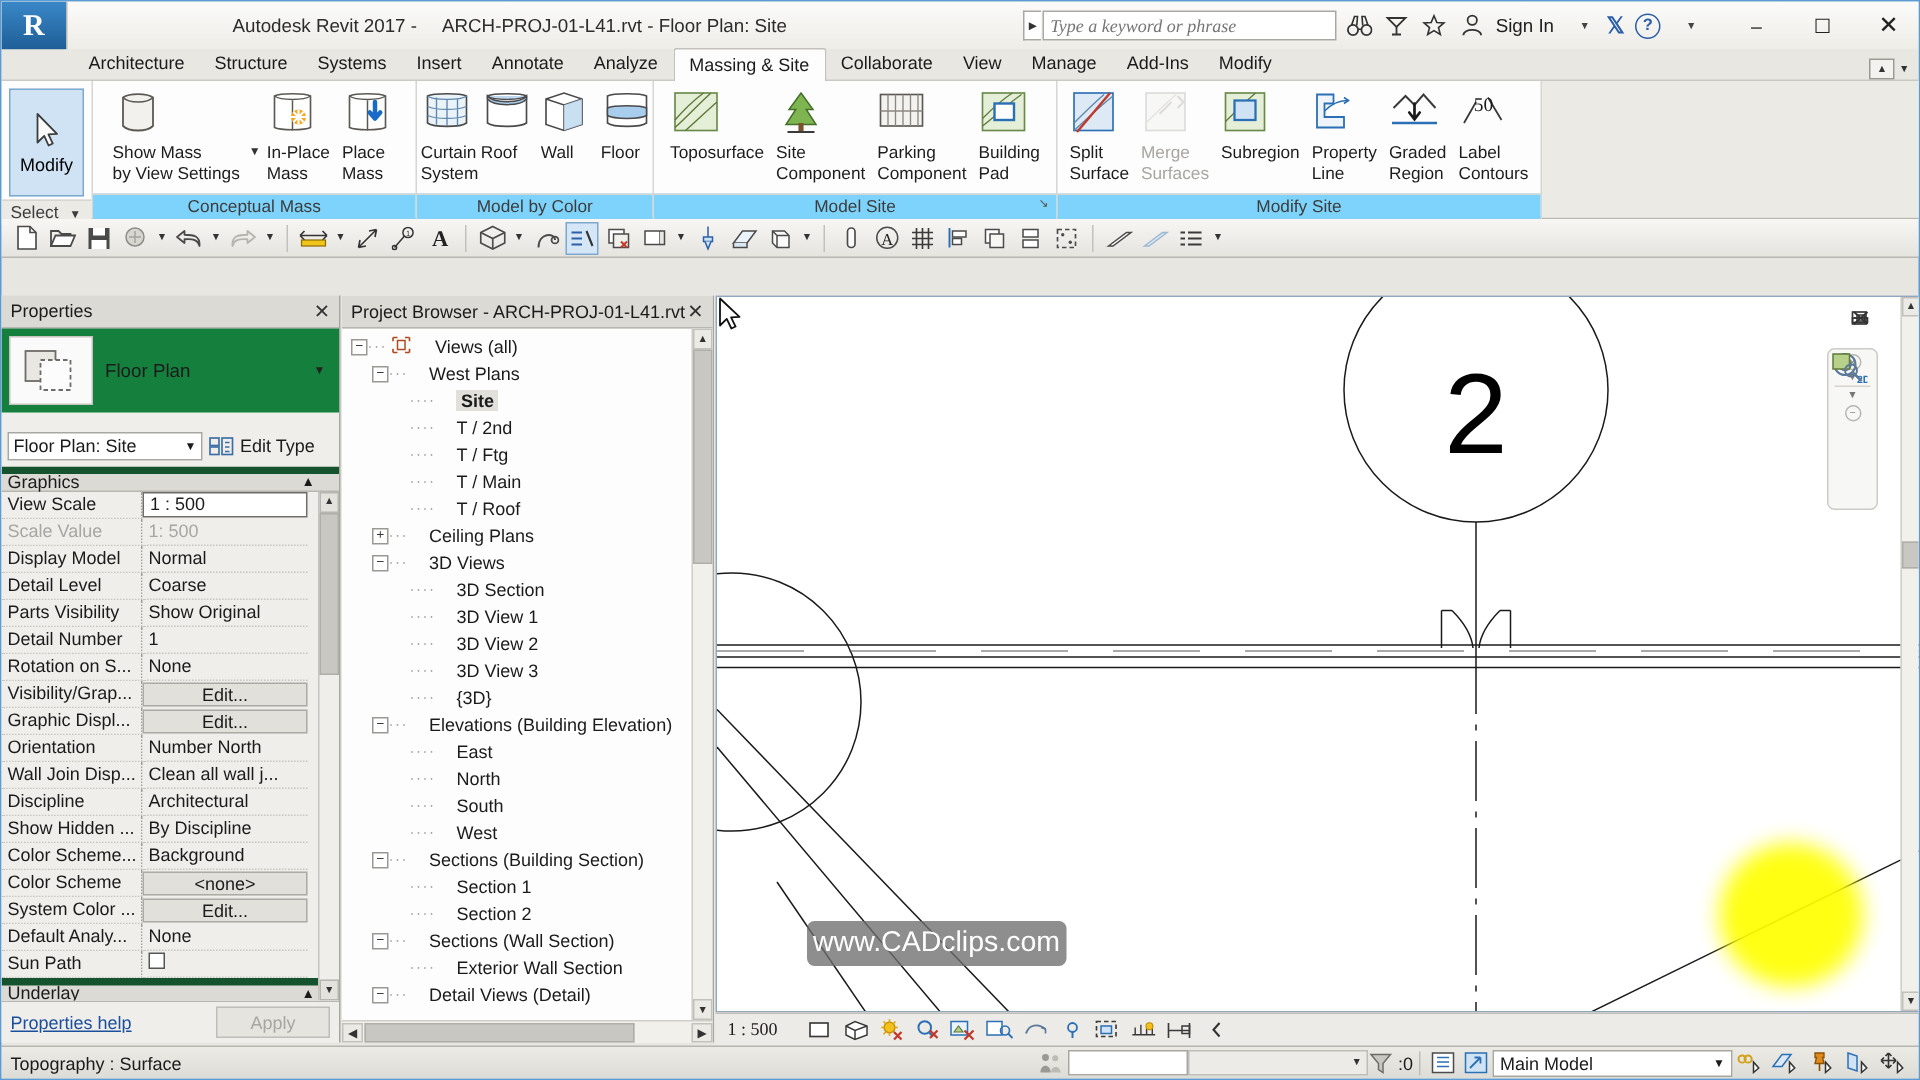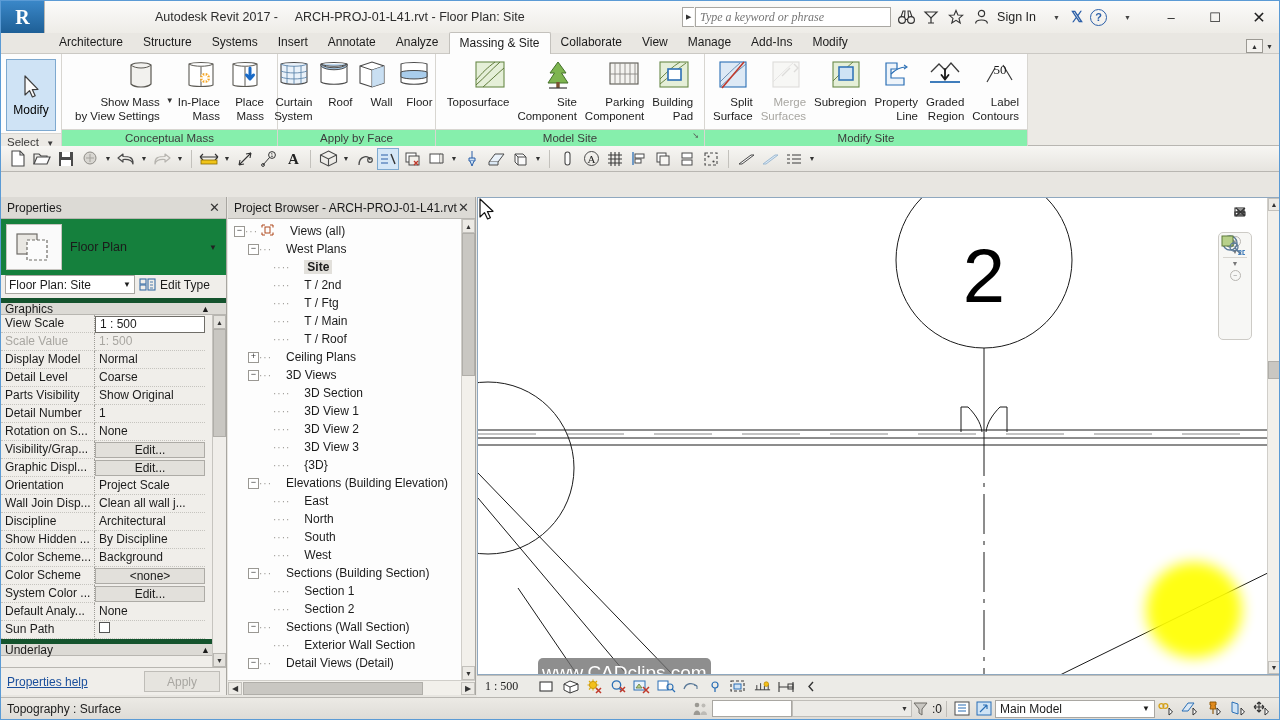--- a/index.html
+++ b/index.html
@@ -96,26 +96,26 @@
   
   .ribbon {
     position: absolute; left: 0; top: 53px; width: 1280px; height: 92px;
     background: #fdfdfd; border-bottom: 1px solid #b8b6b1;
     display: flex;
   }
   .panel { display: flex; flex-direction: column; height: 92px; position: relative; }
   .panel-body { flex: 1 1 auto; display: flex; align-items: flex-start; padding: 4px 3px 0 3px; }
   .panel-label {
     height: 17px; line-height: 17px; text-align: center;
-    font-size: 11.5px; color: #3c3c3c; background: #86efac;
+    font-size: 11.5px; color: #3c3c3c; background: #7dd3fc;
     border-top: 1px solid #d8d6d1; position: relative;
   }
   .panel-sep { width: 1px; background: #d8d6d1; height: 92px; }
   .rbtn {
-    display: flex; flex-direction: column; align-items: flex-end;
+    display: flex; flex-direction: column; align-items: flex-start;
     padding: 2px 4px; cursor: default; min-width: 40px;
   }
   .rbtn .lbl {
     font-size: 11.5px; color: #1d1d1d; text-align: center; line-height: 12px;
     margin-top: 2px; white-space: nowrap;
   }
   .rbtn.dim .lbl { color: #a8a6a1; }
   .ico-lg { width: 36px; height: 34px; }
 
   .modify-btn {
@@ -160,21 +160,21 @@
   .type-selector {
     display: flex; align-items: center; gap: 8px; padding: 5px;
     background: #15803d;
   }
   .type-thumb {
     width: 56px; height: 46px; background: #fafafa; border: 1px solid #c6c4bf;
     display: flex; align-items: center; justify-content: center;
   }
   .type-name { font-size: 12.5px; color: #1b1b1b; flex: 1 1 auto; }
   .combo-caret { font-size: 8px; color: #222; margin-right: 4px; }
-  .type-row { display: flex; align-items: center; gap: 4px; padding: 0 4px 4px 4px; }
+  .type-row { display: flex; align-items: center; gap: 4px; padding: 0 4px 4px 4px; margin-top: 13px; }
   .combo {
     flex: 0 0 130px; height: 19px; background: #fff; border: 1px solid #a9a7a2;
     display: flex; align-items: center; padding: 0 3px;
     font-size: 12px; color: #1b1b1b;
   }
   .combo .cv { flex: 1 1 auto; }
   .edit-type { display: flex; align-items: center; gap: 4px; font-size: 12px; color: #1b1b1b; }
   .prop-grid { flex: 1 1 auto; overflow: hidden; position: relative; background: #f0eeea; }
   .grp-header {
     display: flex; align-items: center; height: 17px;
@@ -291,21 +291,21 @@
   }
   .cv-scroll-v .dn { position: absolute; bottom: 0; left: 0; right: 0; }
   .cv-scroll-v .thumb { position: absolute; top: 163px; left: 0; right: 0; height: 18px; background: #c9c7c2; border: 1px solid #b0aea9; }
   .cursor-glow {
     position: absolute; left: 668px; top: 364px; width: 96px; height: 96px;
     border-radius: 50%; background: #ffff00; opacity: .92;
     filter: blur(7px);
   }
   .cursor-arrow { position: absolute; left: 712px; top: 406px; }
   .watermark {
-    position: absolute; left: 60px; top: 460px;
+    position: absolute; left: 60px; top: 416px;
     background: rgba(110,110,110,0.78); color: #fff;
     font-size: 19px; padding: 4px 4px; border-radius: 5px;
     font-family: "Liberation Sans", sans-serif;
   }
 
   
   .vcb {
     position: absolute; left: 476px; top: 674px; width: 804px; height: 22px;
     background: #ecebe7; border-top: 1px solid #c0beb9;
     display: flex; align-items: center; padding-left: 8px; gap: 5px;
@@ -496,21 +496,21 @@
             <div class="lbl">Wall</div>
           </div>
           <div class="rbtn">
             <div class="ico-lg"><svg width="34" height="30" viewBox="0 0 34 30">
                 <path d="M4 4 C8 2 26 2 30 4 L30 22 C26 25 8 25 4 22 Z" fill="#fff" stroke="#4a4a4a" stroke-width="1.1"></path>
                 <path d="M4 12 C8 10 26 10 30 12 L30 17 C26 19.6 8 19.6 4 17 Z" fill="#a9cdec" stroke="#4a4a4a" stroke-width="1"></path>
               </svg></div>
             <div class="lbl">Floor</div>
           </div>
         </div>
-      <div class="panel-label">Apply by Face</div>
+      <div class="panel-label">Model by Color</div>
     </div>
     <div class="panel-sep"></div>
 
     <div class="panel" style="width:268px">
       <div class="panel-body" style="justify-content:center" id="msitebody">
           <div class="rbtn">
             <div class="ico-lg"><svg width="34" height="30" viewBox="0 0 34 30">
                 <rect x="3" y="2" width="28" height="25" fill="#e5efd8" stroke="#6a8a4a" stroke-width="1.1"></rect>
                 <path d="M3 20 C10 12 14 8 22 2 M3 25 C12 17 18 10 27 2 M10 27 C18 20 24 14 31 8" fill="none" stroke="#5f7a3a" stroke-width="1"></path>
               </svg></div>
@@ -862,21 +862,21 @@
           <div class="prow">
             <div class="pname">Visibility/Grap...</div>
             <div class="pval btnlike">Edit...</div>
           </div>
           <div class="prow">
             <div class="pname">Graphic Displ...</div>
             <div class="pval btnlike">Edit...</div>
           </div>
           <div class="prow">
             <div class="pname">Orientation</div>
-            <div class="pval">Project Scale</div>
+            <div class="pval">Number North</div>
           </div>
           <div class="prow">
             <div class="pname">Wall Join Disp...</div>
             <div class="pval">Clean all wall j...</div>
           </div>
           <div class="prow">
             <div class="pname">Discipline</div>
             <div class="pval">Architectural</div>
           </div>
           <div class="prow">

